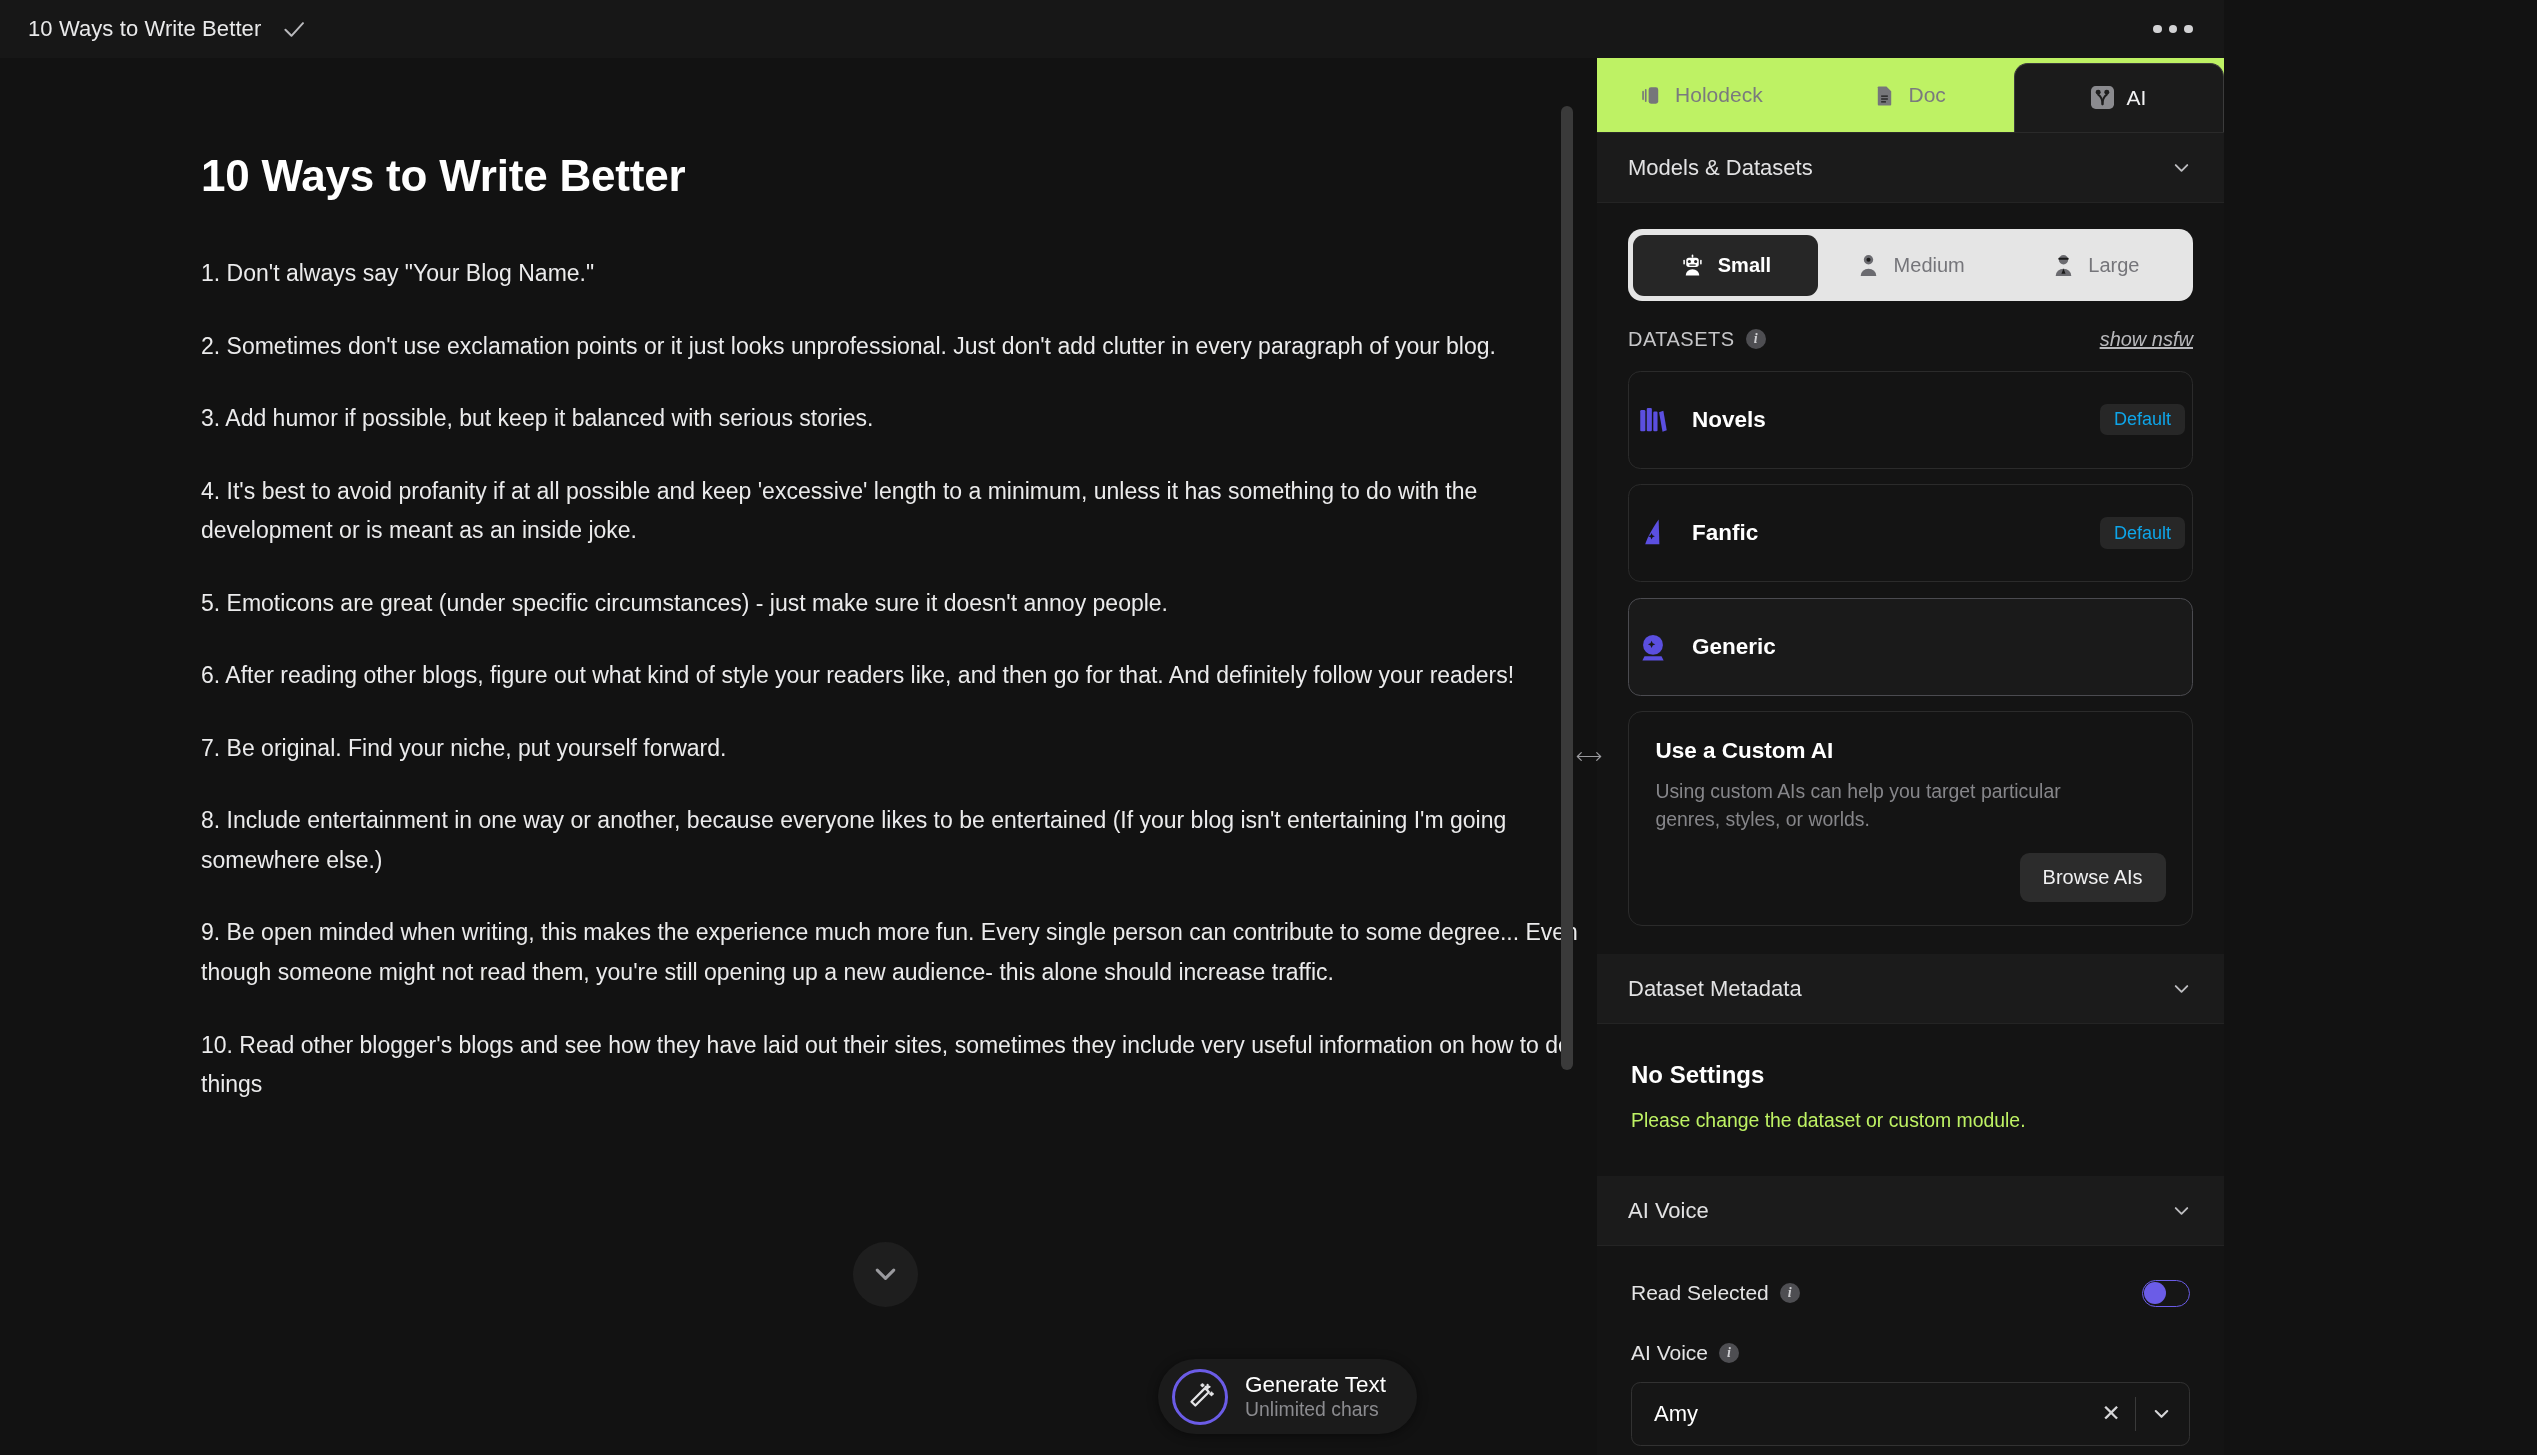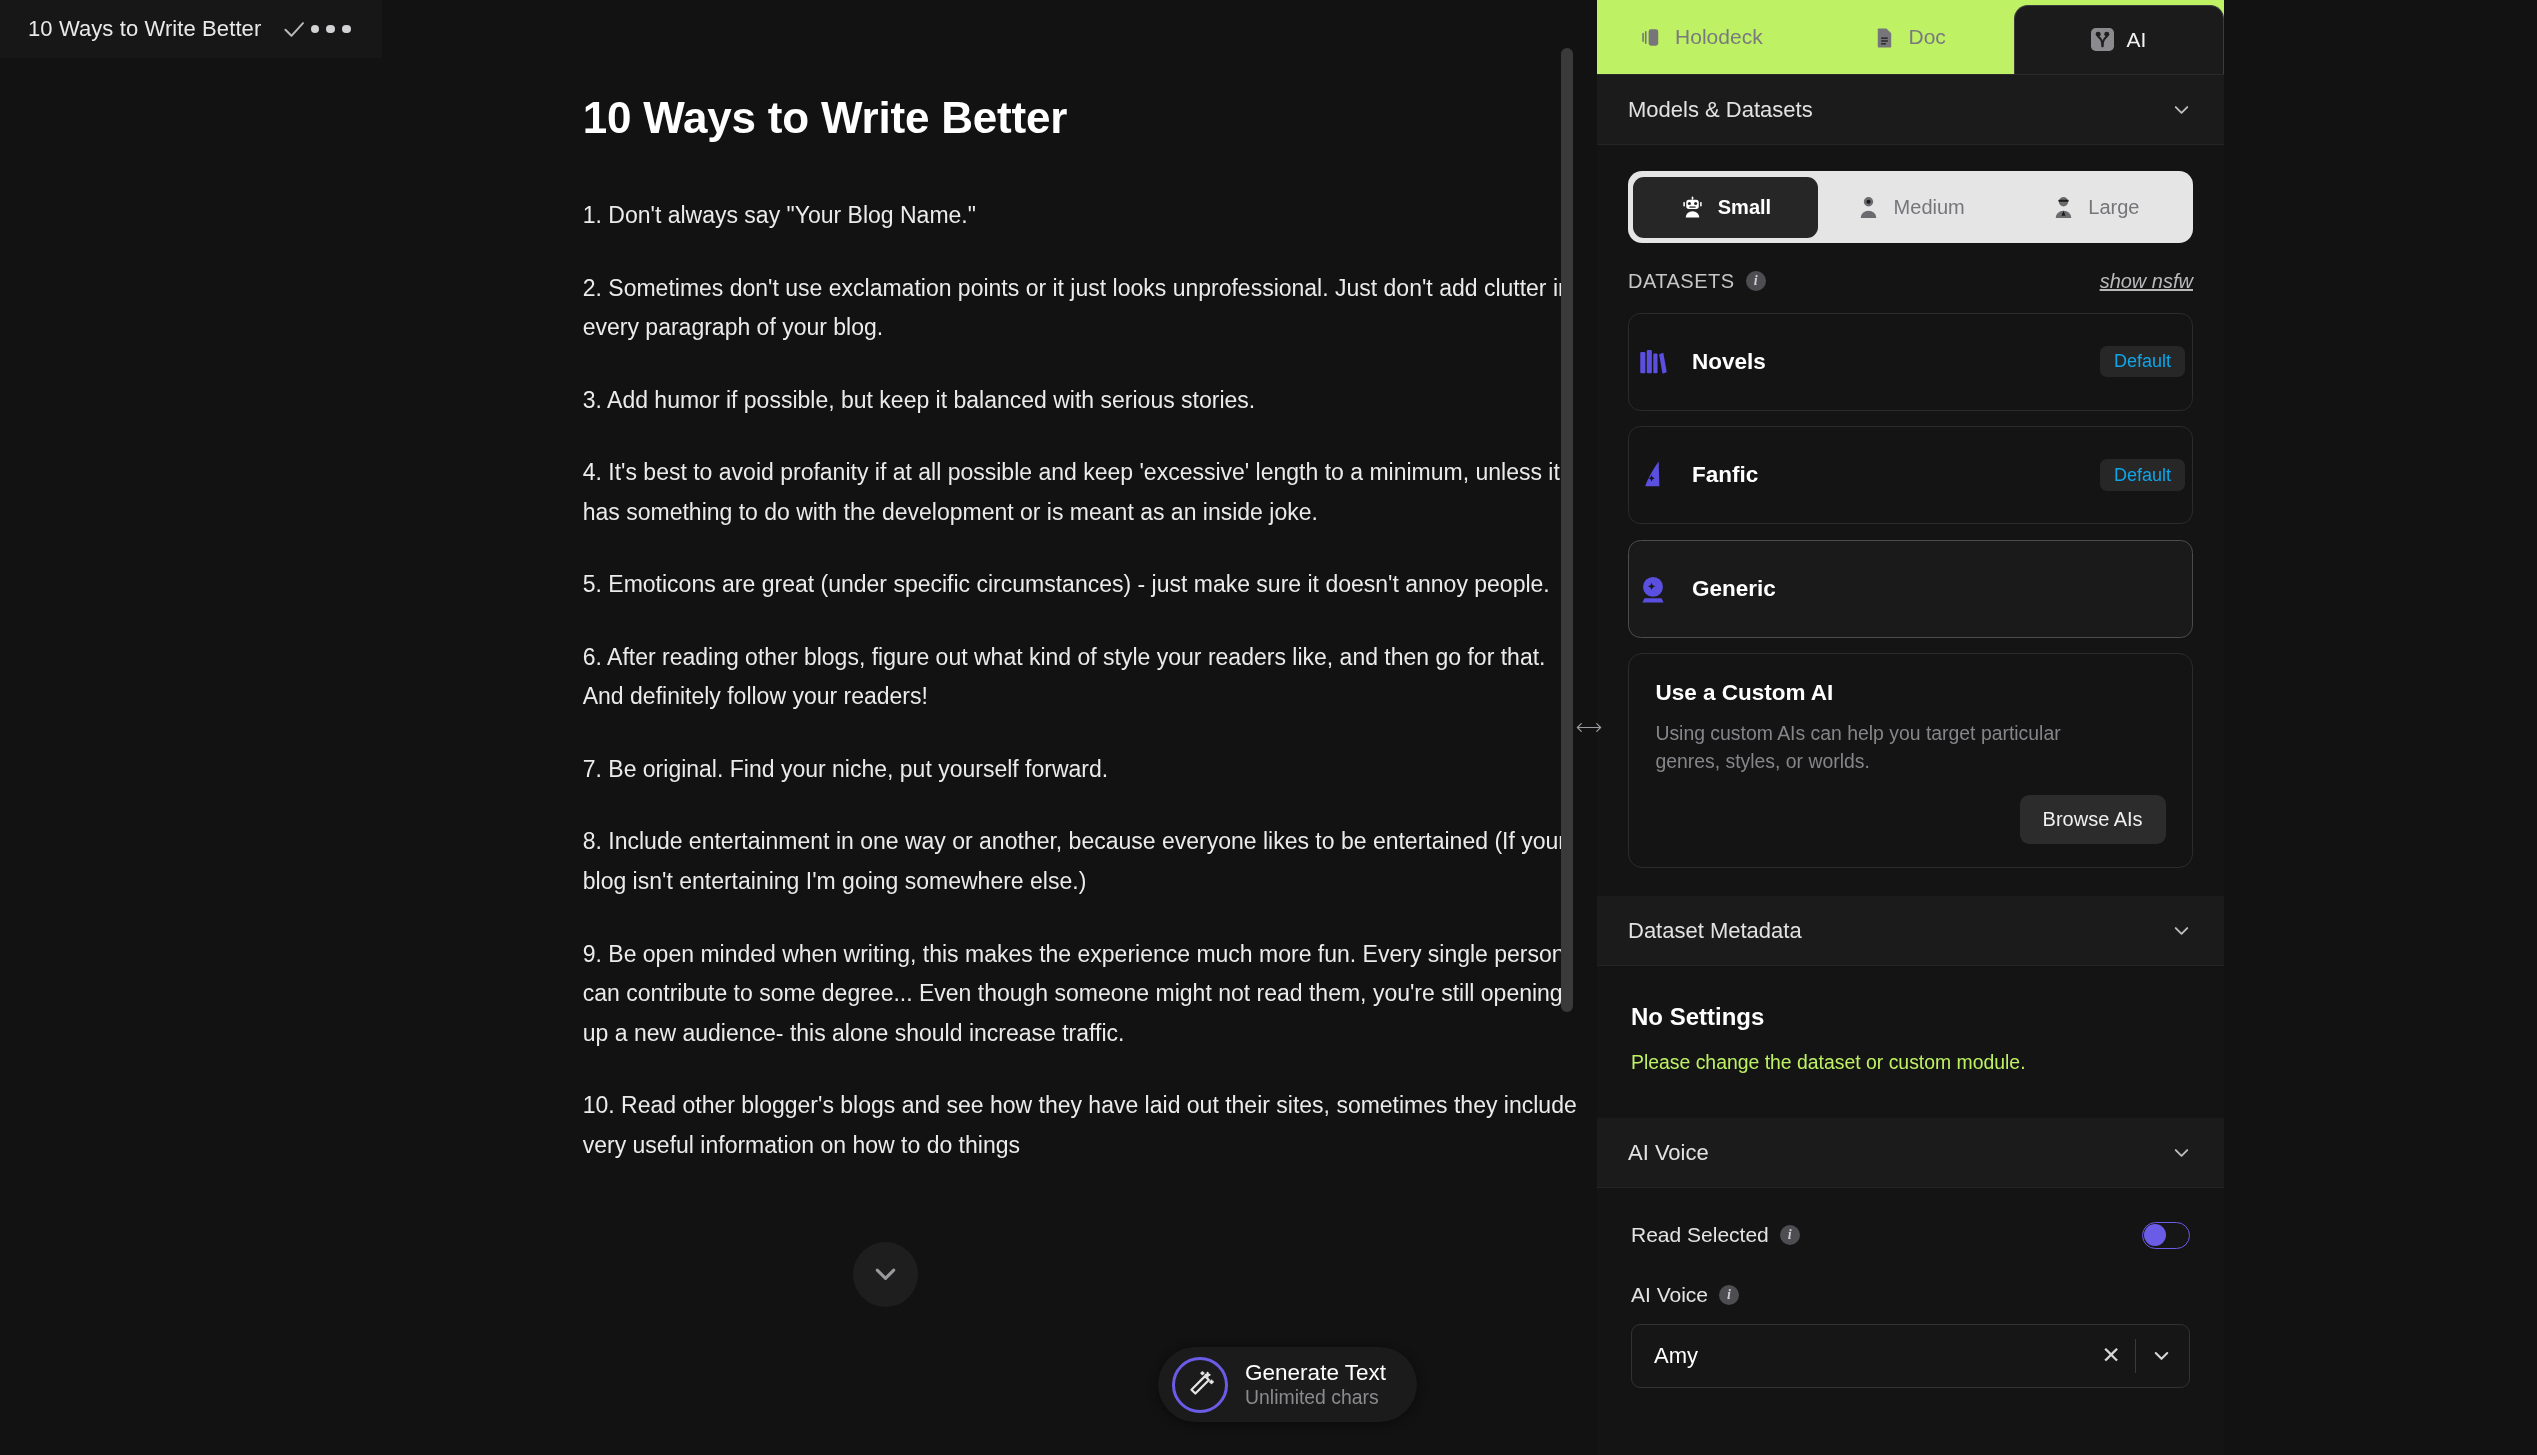--- a/index.html
+++ b/index.html
@@ -2,21 +2,21 @@
 <html style="font-size:12.4px"><head>
 <meta charset="utf-8">
 <style>
   * { box-sizing: border-box; margin: 0; padding: 0; }
   html, body {
     width: 2538px; height: 1455px;
     background: #121212;
     font-family: "Liberation Sans", sans-serif;
     overflow: hidden;
   }
-  .app { position: relative; width: 2224px; height: 1455px; display: flex; flex-direction: row; }
+  .app { position: relative; width: 2224px; height: 1455px; display: flex; flex-direction: column; }
 
   
   .topbar {
     height: 58px; min-height: 58px;
     background: #171717;
     display: flex; align-items: center;
     padding: 0 28px;
     position: relative; z-index: 5;
   }
   .doc-title {
@@ -54,21 +54,21 @@
     position: absolute; right: 662px; bottom: 148px;
     width: 65px; height: 65px; border-radius: 50%;
     background: #1e1e1e;
     display: flex; align-items: center; justify-content: center;
     cursor: pointer;
   }
   .scroll-btn svg { width: 33px; height: 33px; }
 
   
   .gen-pill {
-    position: absolute; right: 163px; bottom: 33px;
+    position: absolute; right: 163px; bottom: 21px;
     height: 75px;
     background: #1b1b1b;
     border-radius: 40px;
     display: flex; align-items: center;
     padding: 0 31px 0 14px;
     gap: 17px; cursor: pointer;
     box-shadow: 0 1.6px 11px rgba(0,0,0,.45);
   }
   .gen-circle {
     width: 56px; height: 56px; border-radius: 50%;

